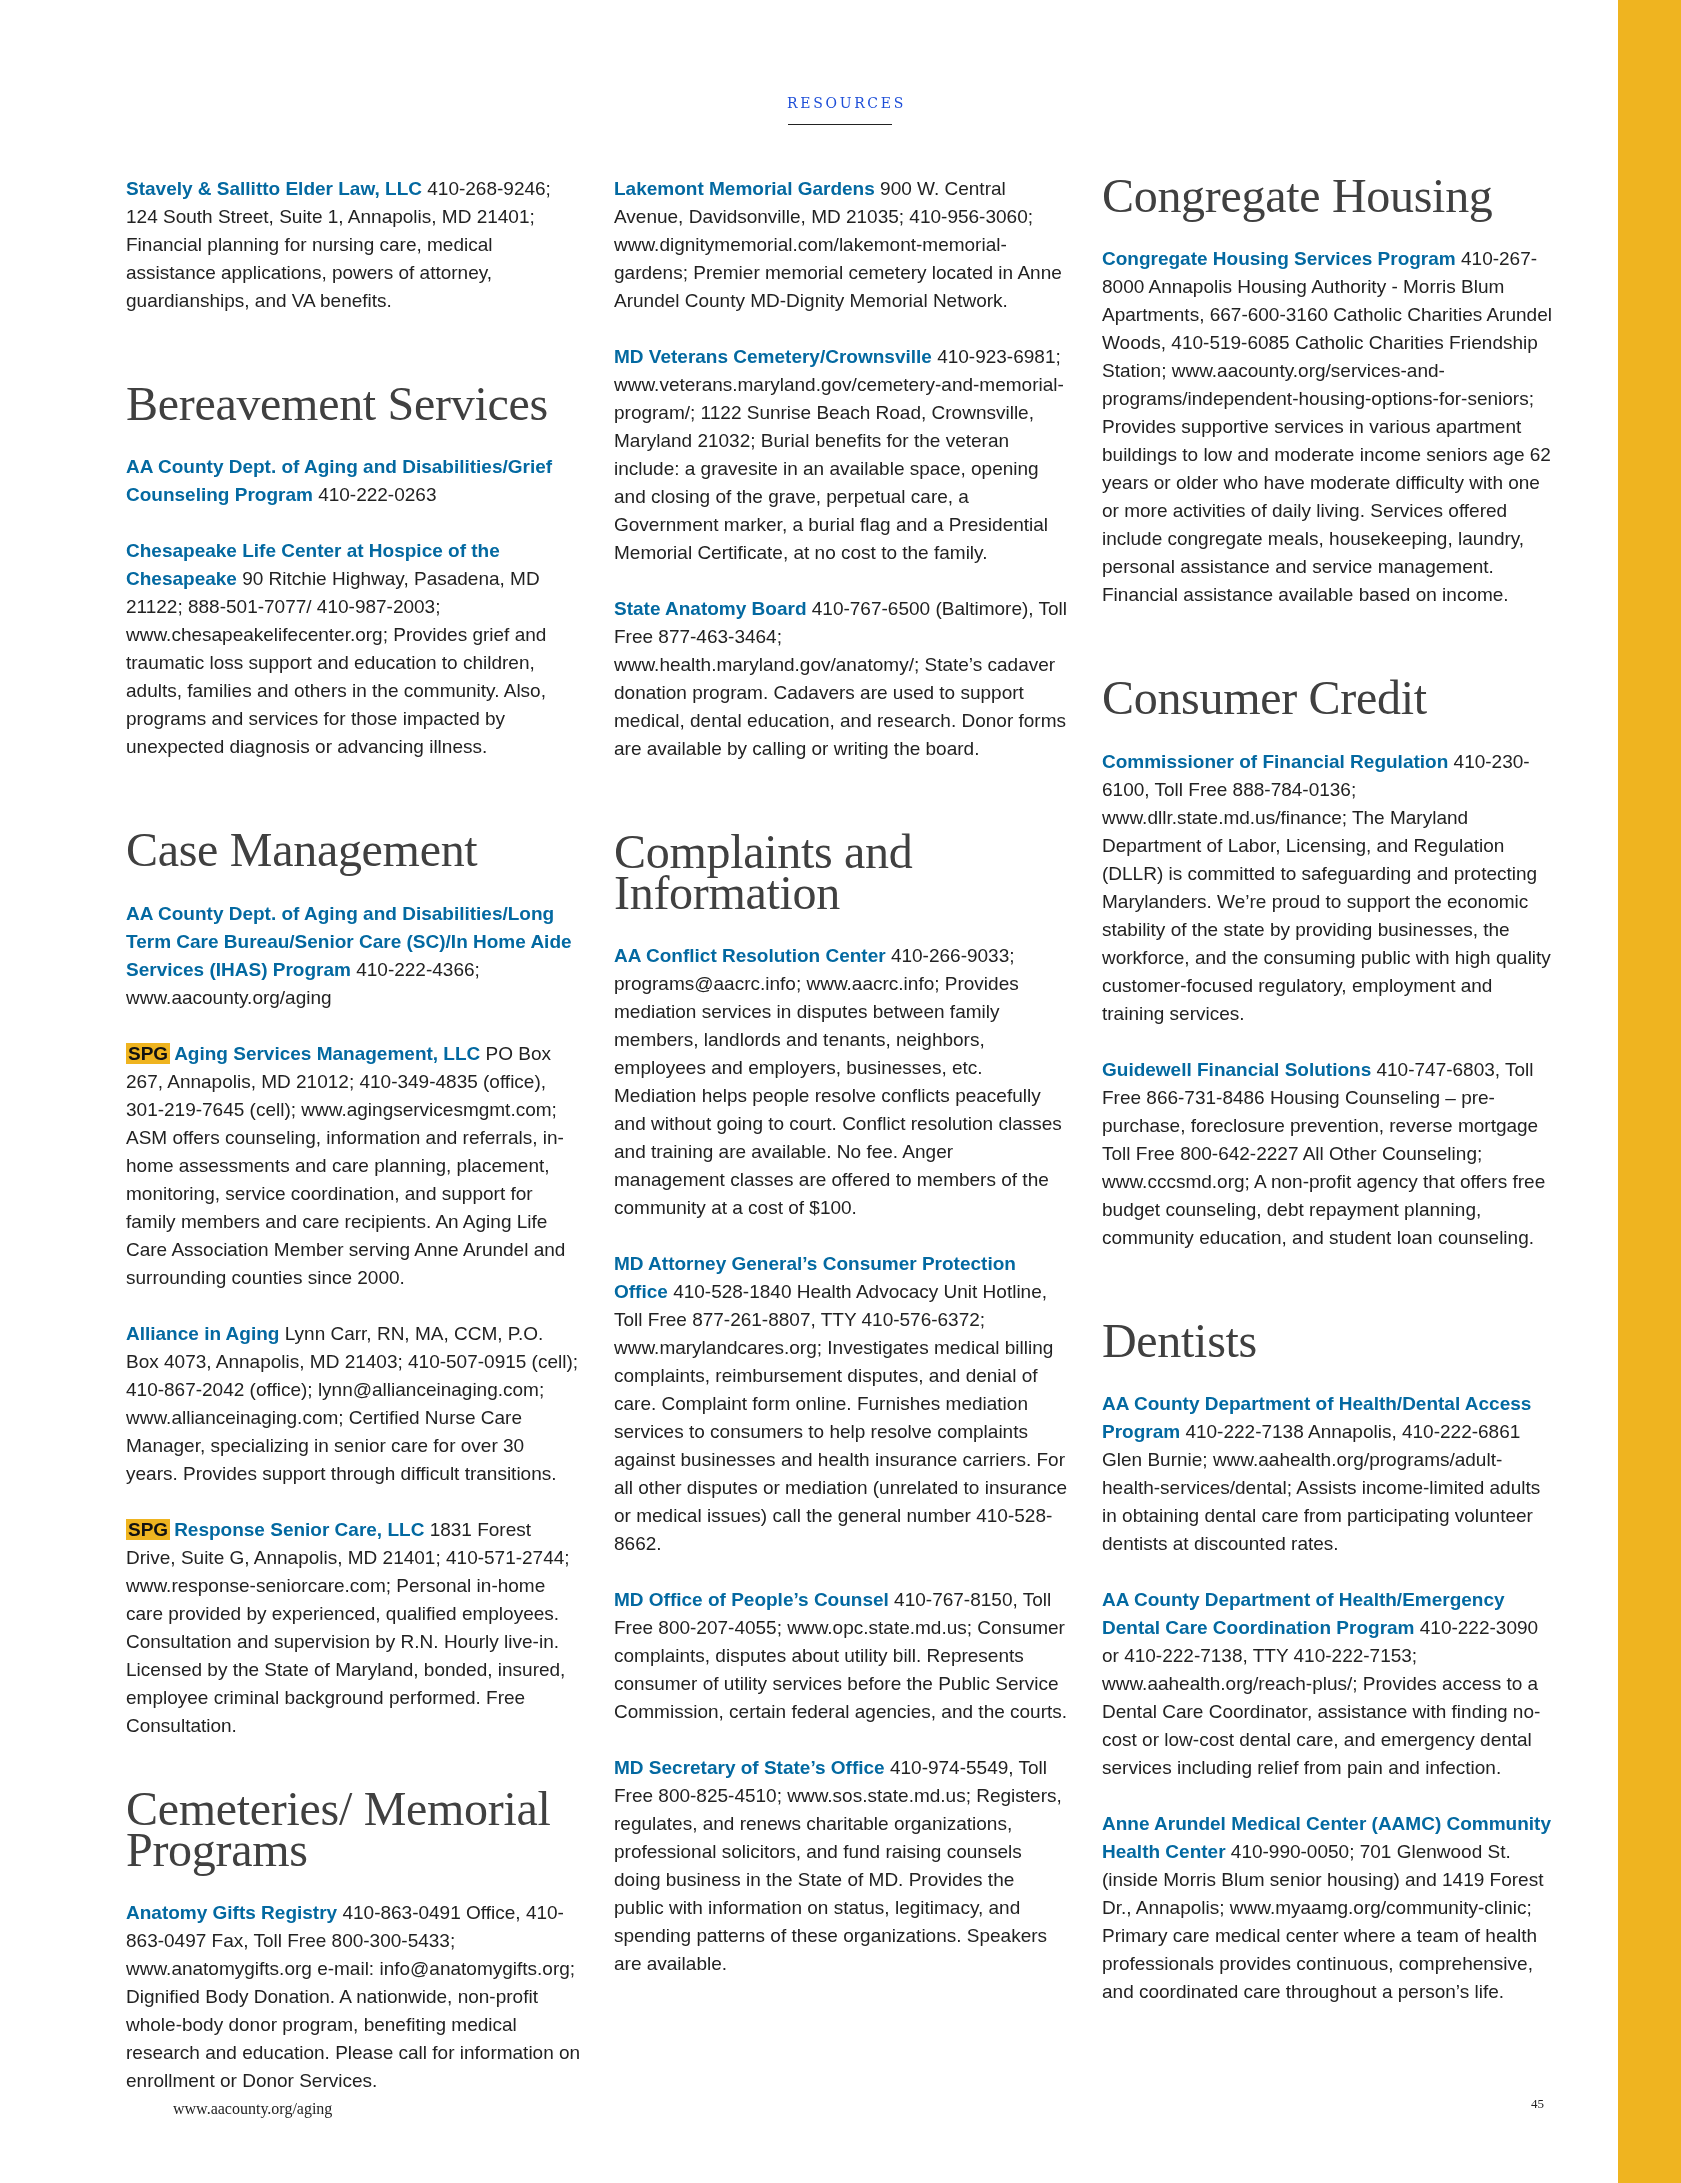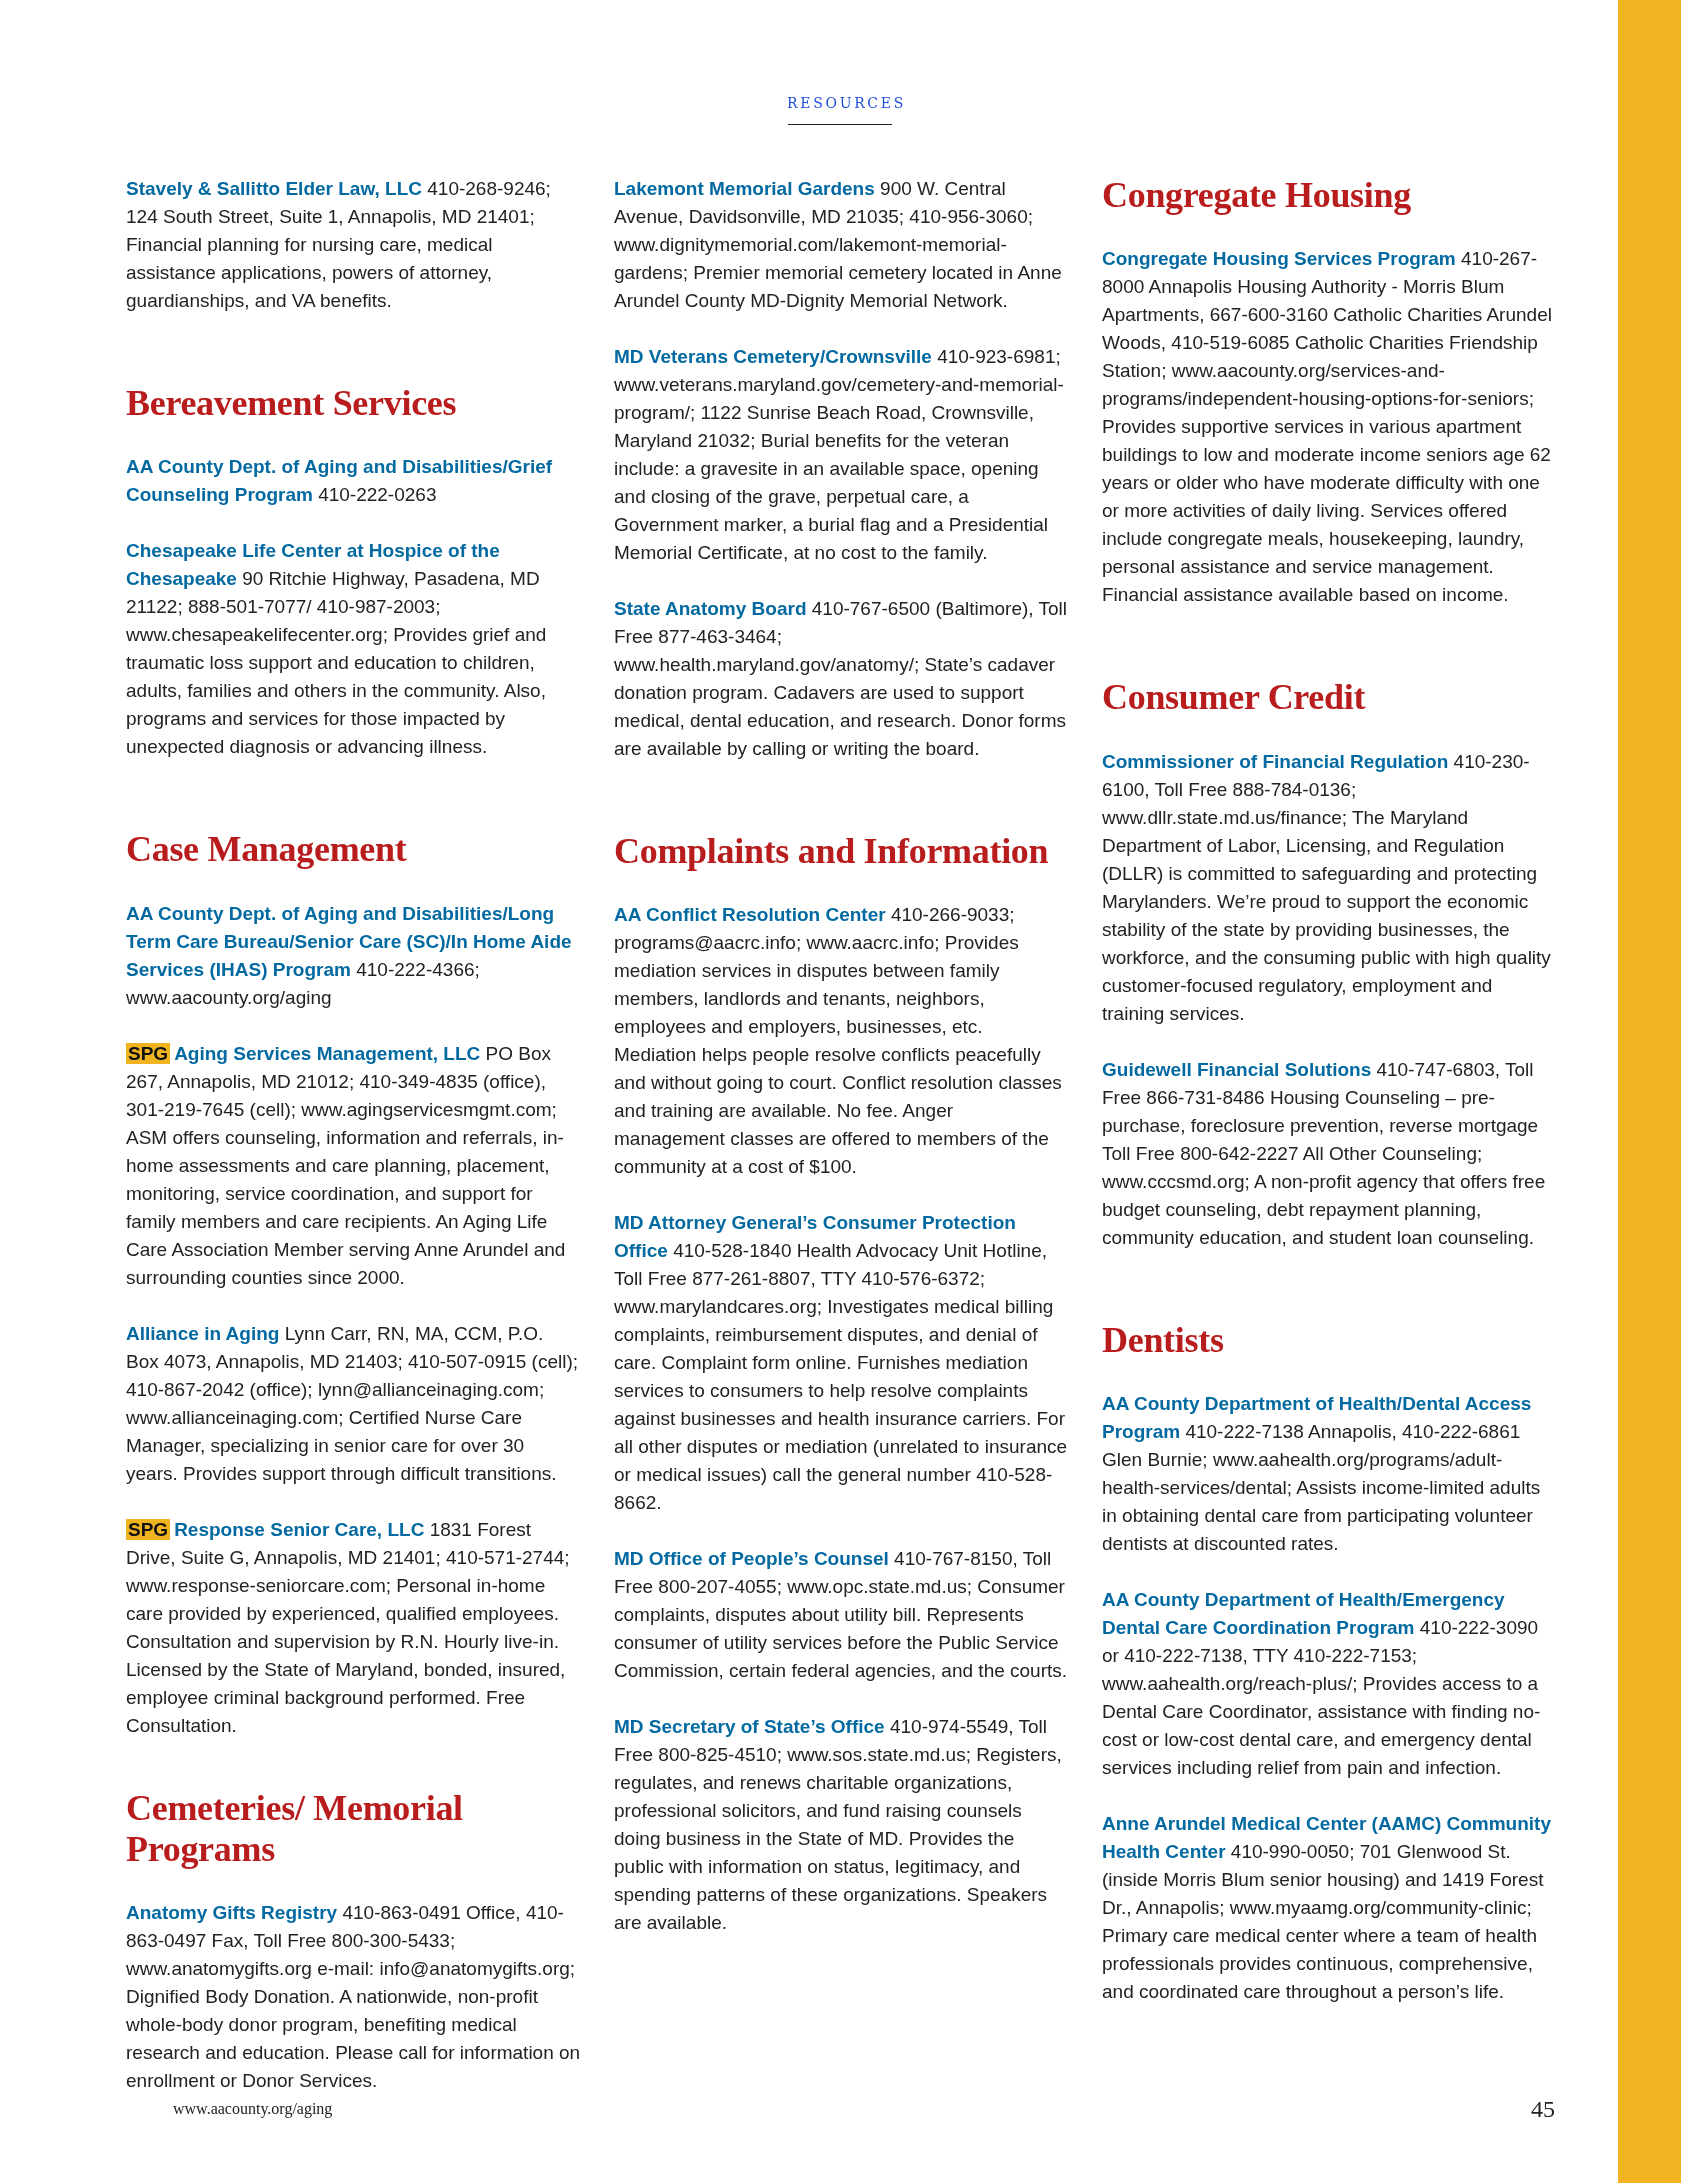--- a/index.html
+++ b/index.html
@@ -5,29 +5,29 @@
   html, body { margin:0; padding:0; }
   body { width:1681px; height:2183px; background:#ffffff; position:relative; overflow:hidden; color:#1a1a1a; }
   .side-bar { position:absolute; left:1618px; top:0; width:63px; height:2183px; background:#EFB420; }
   .running-head { position:absolute; top:95px; left:787px; width:107px; text-align:center;
     font-family:"DejaVu Serif", serif; font-size:14px; letter-spacing:2.7px; color:#1d4ed8; }
   .running-rule { position:absolute; top:124px; left:788px; width:104px; height:1.3px; background:#222; }
   .col { position:absolute; top:175px; width:455px; }
   .col1 { left:126px; }
   .col2 { left:614px; }
   .col3 { left:1102px; }
-  .heading { font-family:"Liberation Serif", serif; font-weight:bold; font-size:36px; line-height:41px;
-    color:#b91c1c; margin:0 0 29.4px 0; letter-spacing:-0.3px; }
+  .heading { font-family:"Liberation Serif", serif; font-weight:normal; font-size:48px; line-height:41px;
+    color:#404040; margin:0 0 29.4px 0; letter-spacing:-0.3px; }
   .entry { font-family:"Liberation Sans", sans-serif; font-size:19px; line-height:28px; color:#222;
     margin:0 0 28px 0; }
   .entry .name { font-weight:bold; color:#0369a1; }
   .spg { background:#EFB420; font-weight:bold; color:#111; padding:0 2px; margin-right:4px; }
   .gap-section { height:40px; }
   .footer-url { position:absolute; top:2100px; left:173px; font-family:"Liberation Serif", serif; font-size:16px; color:#222; }
-  .page-num { position:absolute; top:2096px; left:1531px; font-family:"Liberation Serif", serif; font-size:24px; color:#222; }
+  .page-num { position:absolute; top:2096px; left:1531px; font-family:"Liberation Serif", serif; font-size:13px; color:#222; }
 </style>
 </head>
 <body>
 
 <div class="side-bar"></div>
 
 <div class="running-head">RESOURCES</div>
 <div class="running-rule"></div>
 
 <div class="col col1">

